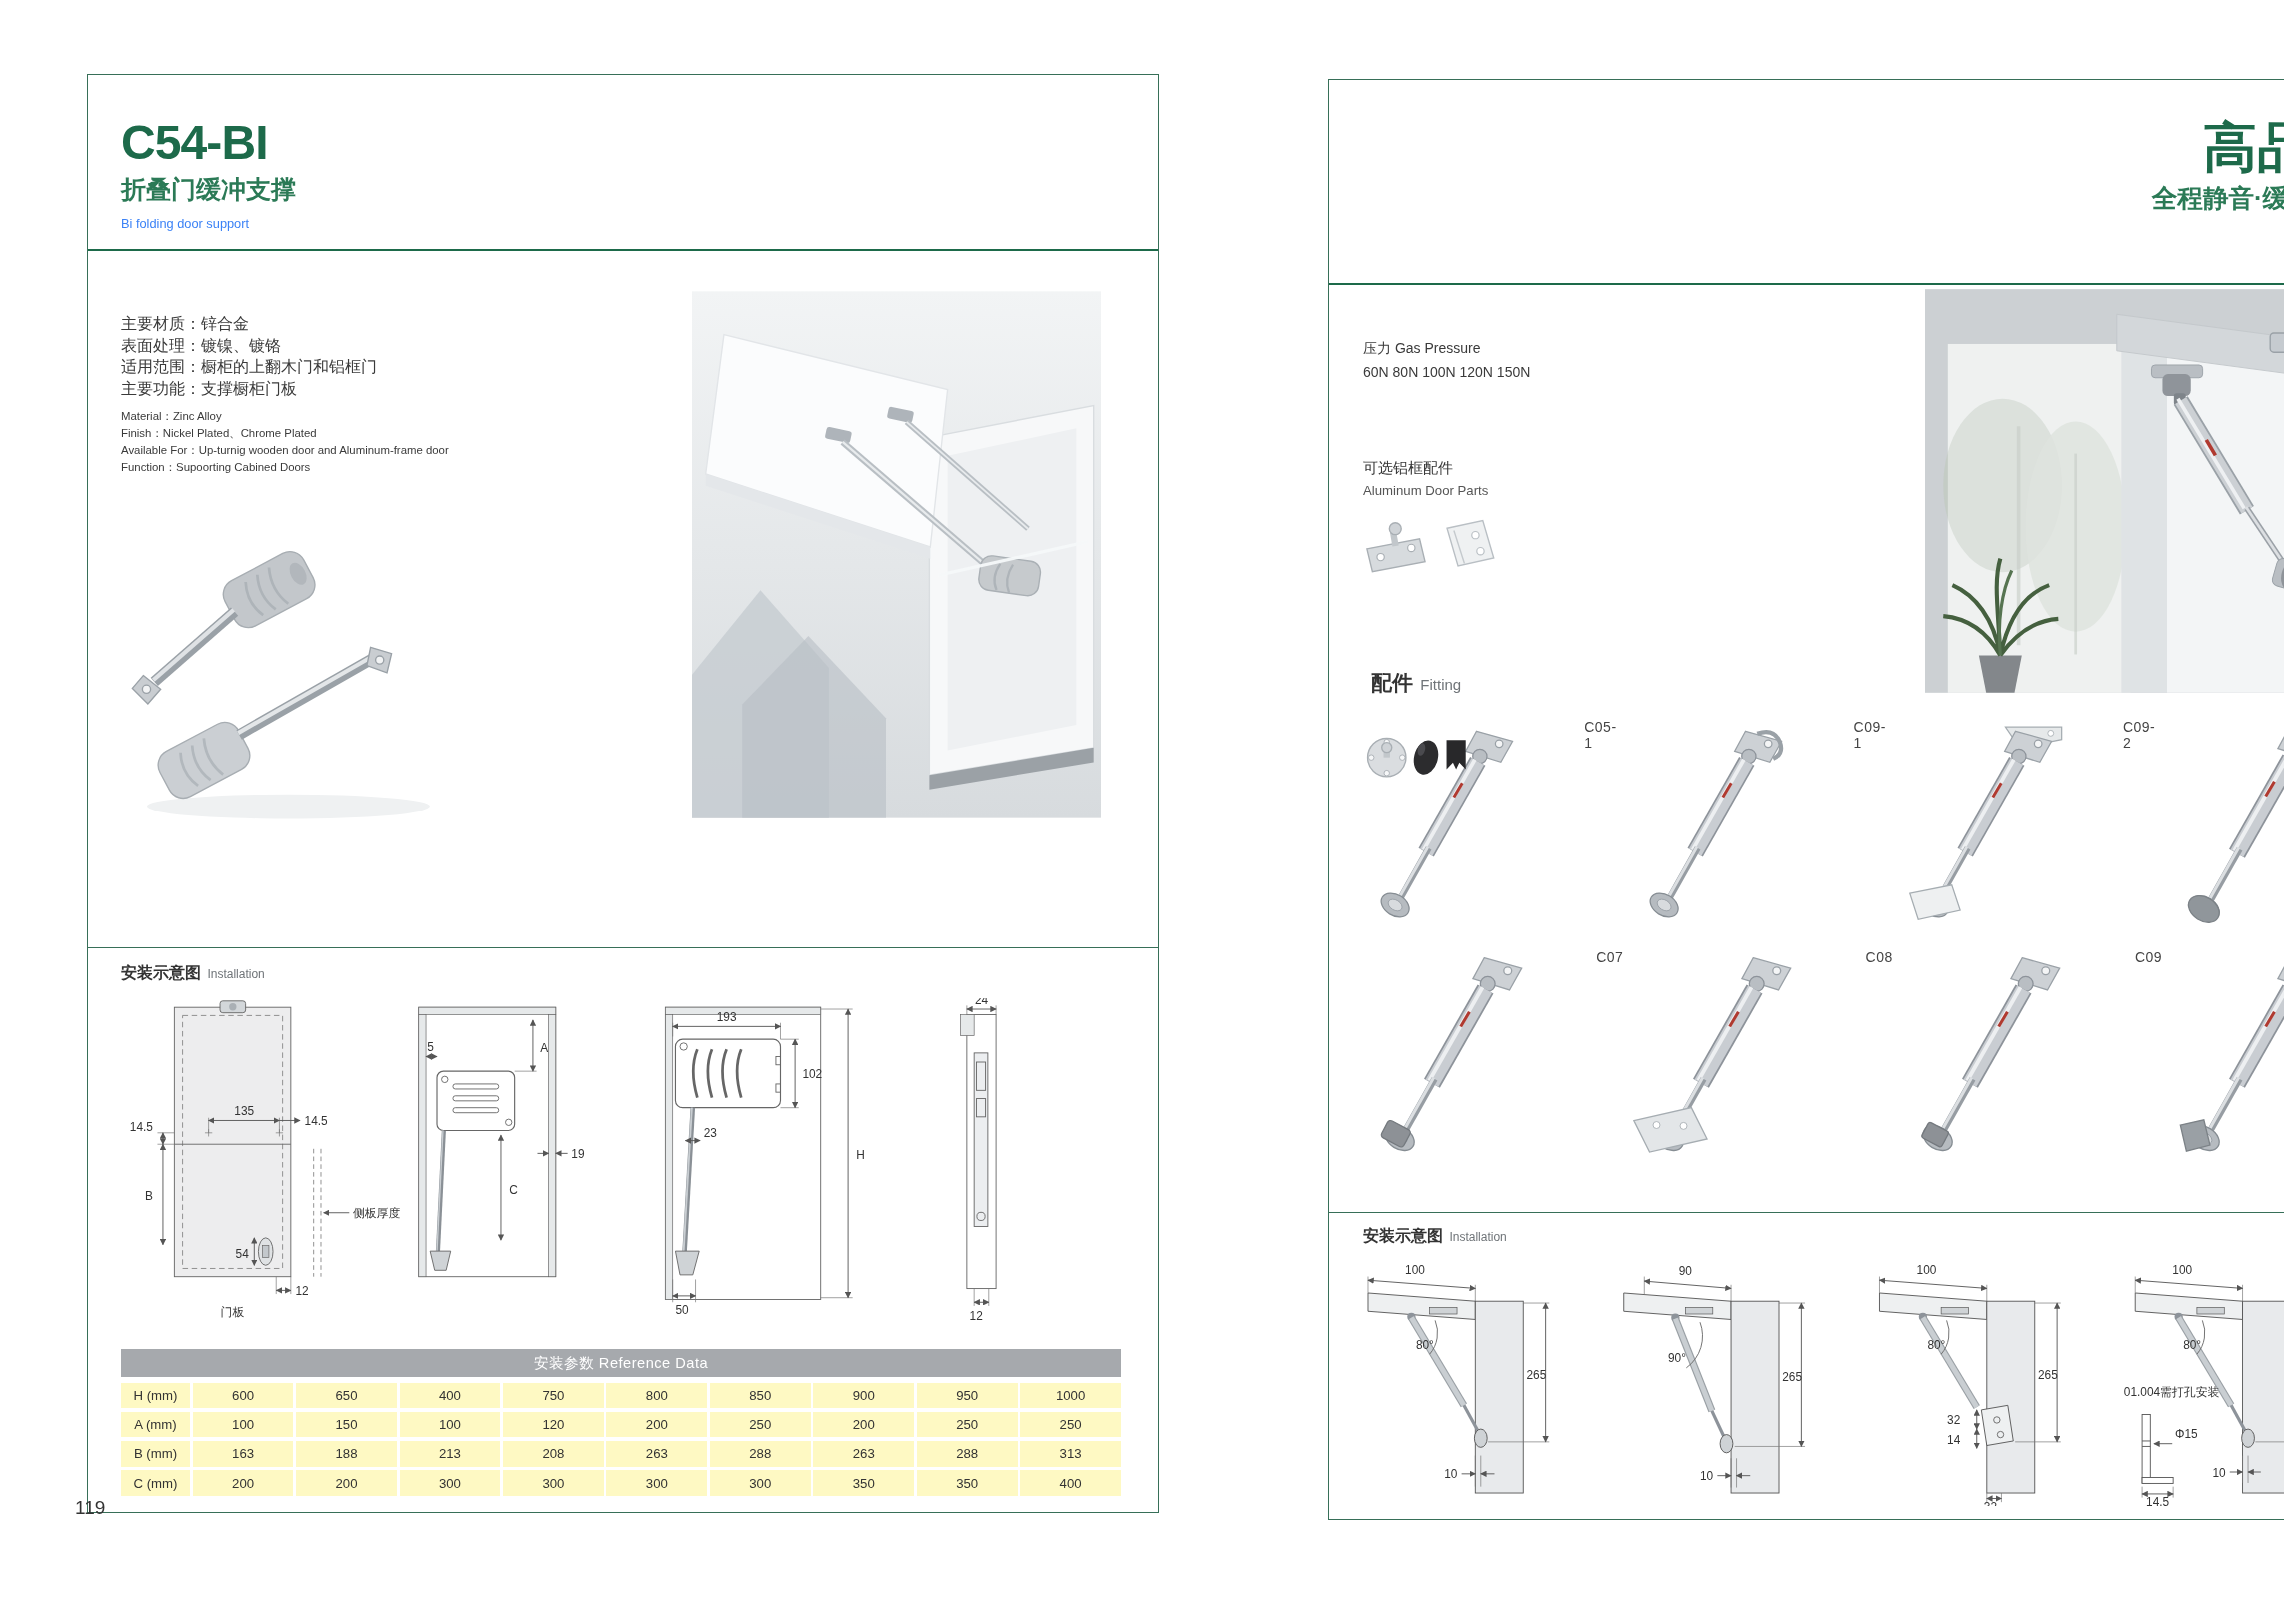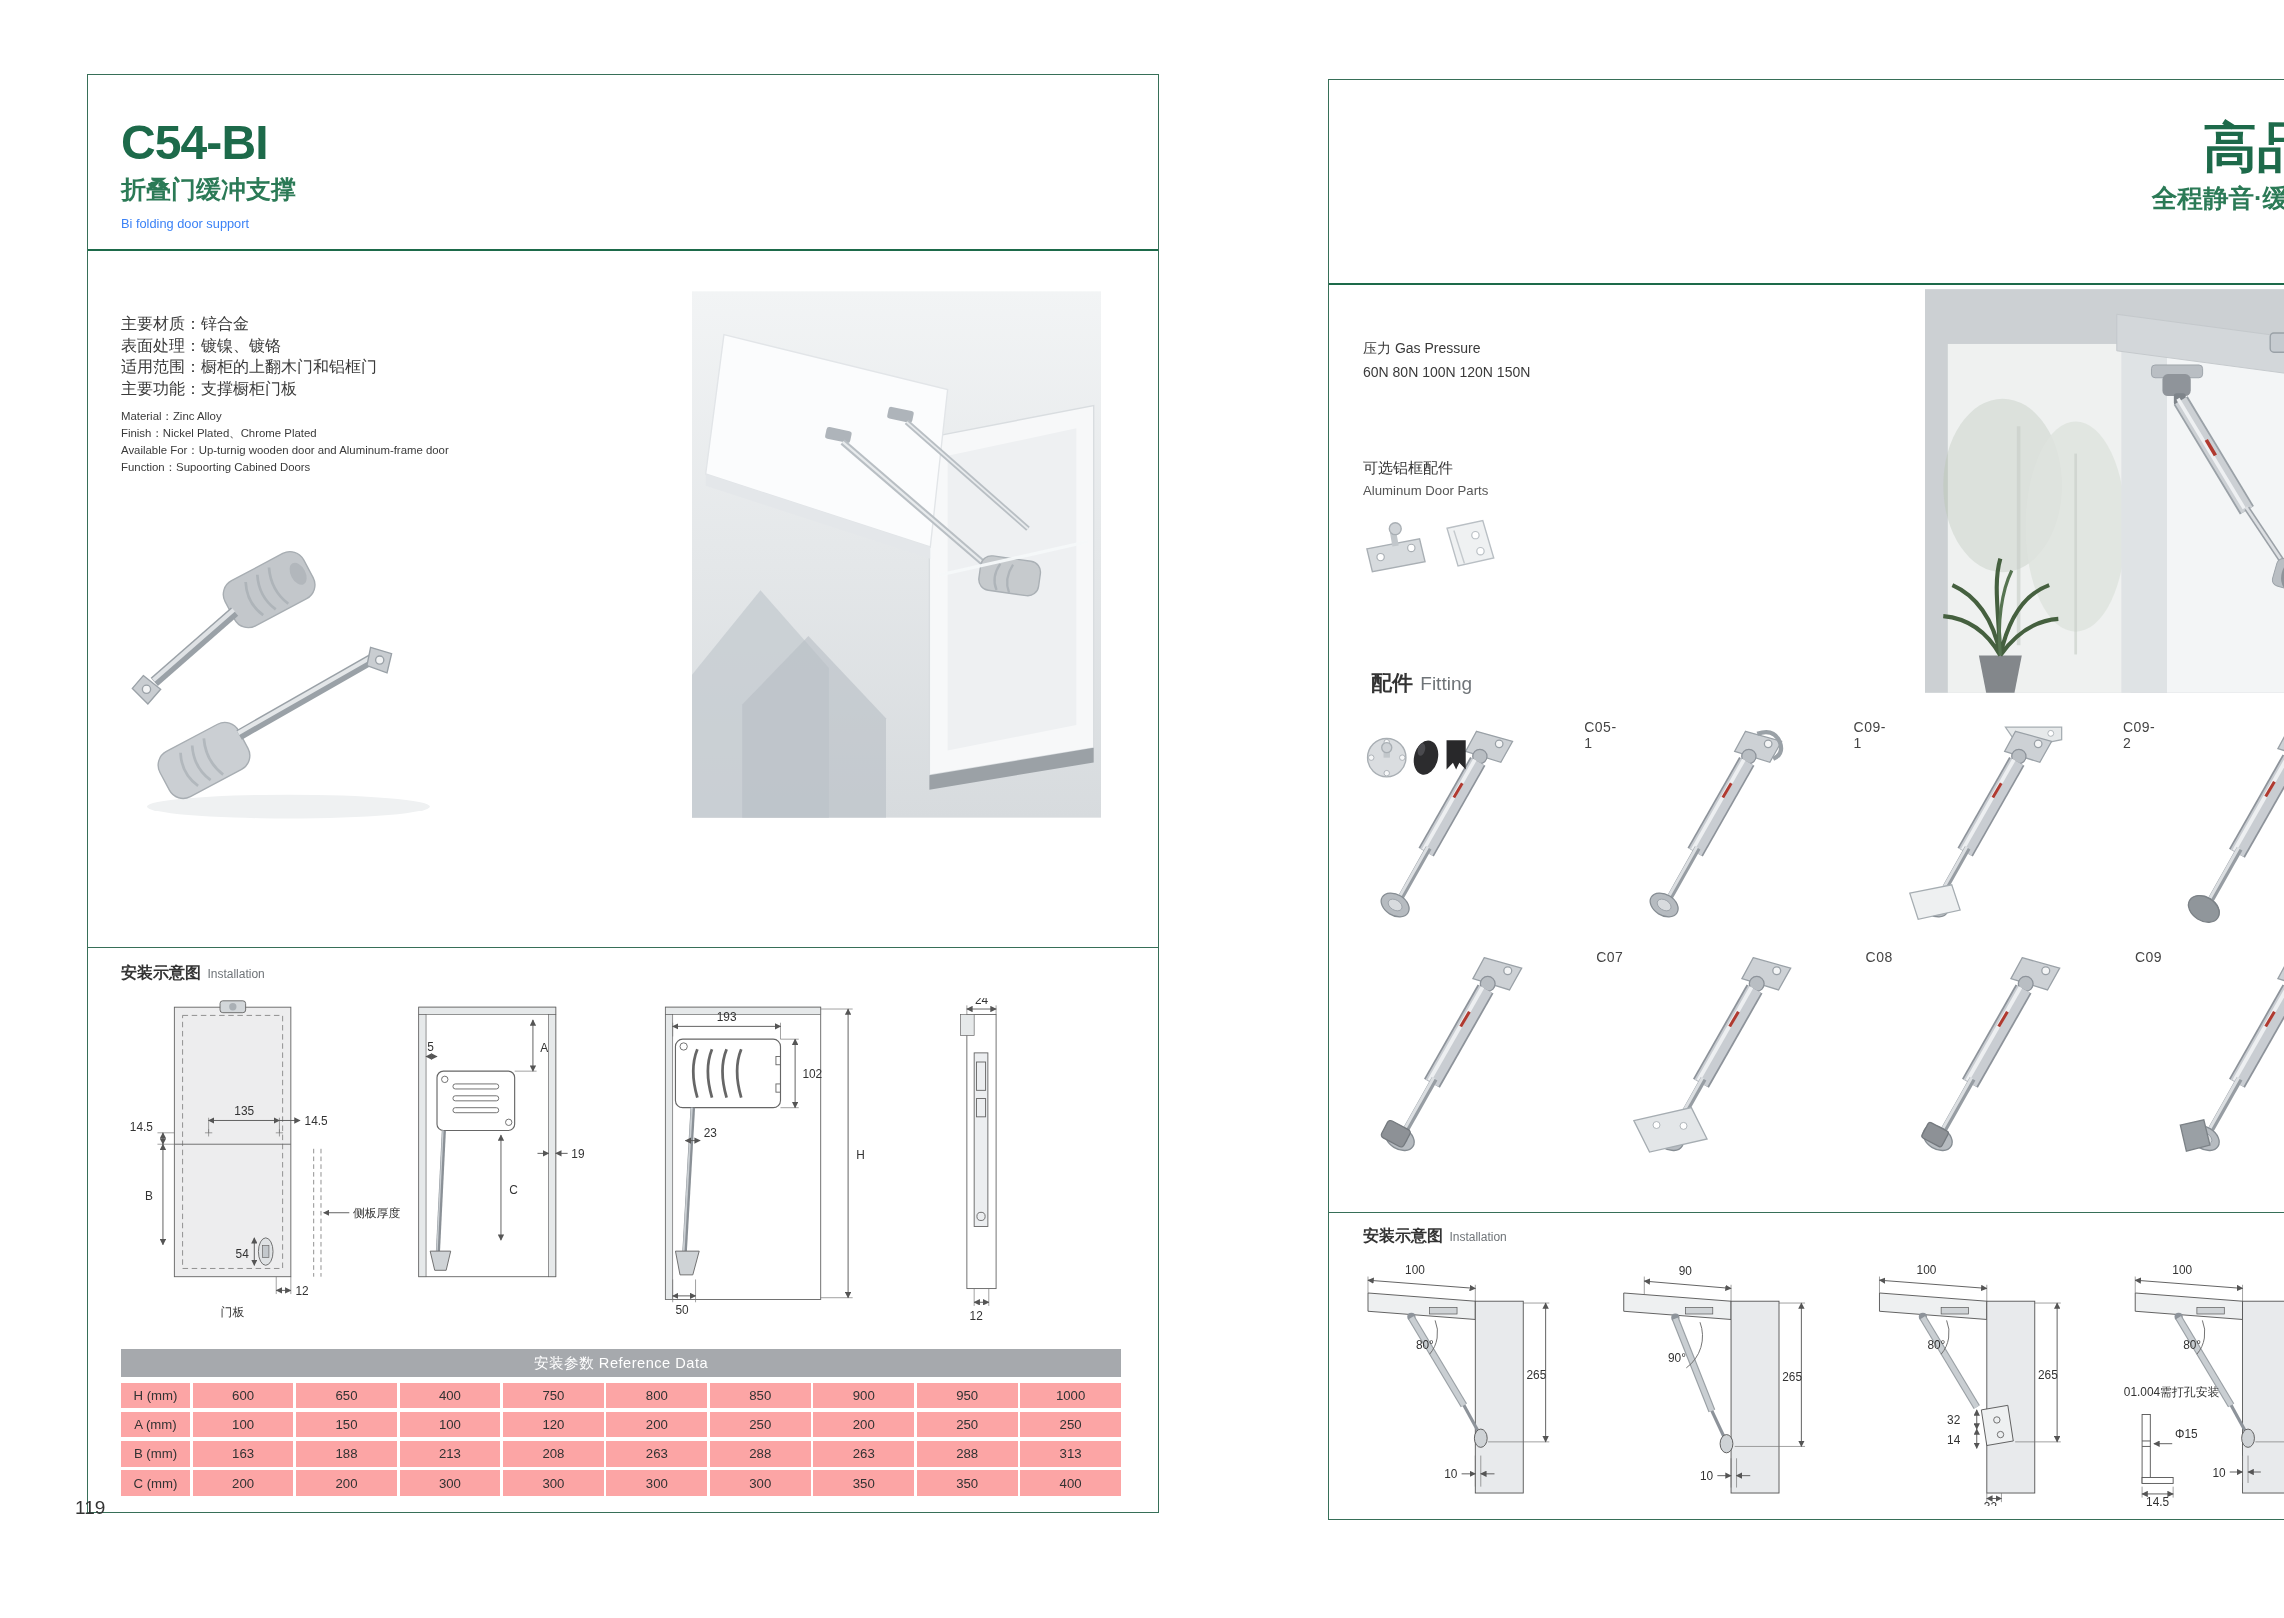--- a/index.html
+++ b/index.html
@@ -23,34 +23,34 @@
   .sub-en{font-size:12.8px;color:#3b82f6;margin-top:16px;line-height:1;}
   .specs-cn{position:absolute;left:33px;top:219px;font-size:16px;line-height:21.5px;color:#3a3a3a;margin-top:19px;}
   .specs-en{position:absolute;left:33px;top:333px;font-size:11.4px;line-height:17px;color:#3a3a3a;}
   .sep2{position:absolute;left:0;top:872px;width:100%;border-top:1.4px solid var(--border);}
   .inst-title{position:absolute;font-size:16px;color:#333;font-weight:600;}
   .inst-title .en{font-size:12px;color:var(--gray);font-weight:400;margin-left:6.4px;}
   #lp .inst-title{left:33px;top:888px;}
   .ref-table{position:absolute;left:33px;top:1274px;width:1000px;}
   .ref-head{height:28px;background:#a6a9ad;color:#fff;display:flex;align-items:center;justify-content:center;font-size:14.6px;letter-spacing:0.5px;}
   .ref-grid{display:grid;grid-template-columns:69px repeat(9,1fr);gap:3.7px 2.7px;margin-top:5.5px;}
-  .ref-cell{background:#fca5a5;height:25.6px;display:flex;align-items:center;justify-content:center;font-size:13.2px;color:#333;}
+  .ref-cell{background:#fef9c3;height:25.6px;display:flex;align-items:center;justify-content:center;font-size:13.2px;color:#333;}
   .pagenum{position:absolute;font-size:19px;color:#333;}
   #pn-left{left:75px;top:1497px;}
   
   #rp{left:1328px;top:79px;width:1069px;height:1439px;}
   .rp-head{position:absolute;left:0;top:0;width:100%;height:205px;border-bottom:2.3px solid var(--green);box-sizing:border-box;text-align:right;padding:40px 33px 0 0;}
   .rp-title{font-size:54px;font-weight:800;color:var(--green);line-height:1;}
   .rp-sub{font-size:25.6px;font-weight:700;color:var(--green-mid);margin-top:12px;line-height:1;}
   .rp-sub-en{font-size:13.7px;color:#555;margin-top:18px;line-height:1;}
   .press{position:absolute;left:34px;top:256px;font-size:14px;color:#3a3a3a;line-height:24px;}
   .alu-cn{position:absolute;left:34px;top:379px;font-size:15px;color:#333;}
   .alu-en{position:absolute;left:34px;top:403px;font-size:13.2px;color:#555;}
   .fit-title{position:absolute;left:42px;top:589px;font-size:21px;font-weight:700;color:#333;}
-  .fit-title .en{font-size:19px;color:var(--gray);font-weight:400;margin-left:7.3px;}
+  .fit-title .en{font-size:15px;color:var(--gray);font-weight:400;margin-left:7.3px;}
   .prod-grid{position:absolute;left:25px;top:637px;width:1019px;height:461px;display:grid;grid-template-columns:repeat(4,1fr);grid-template-rows:1fr 1fr;}
   .prod{margin:0;display:flex;align-items:stretch;}
   .prod svg{display:block;margin:3.7px auto 0;}
   .prod-label{font-size:14px;color:#444;letter-spacing:0.5px;padding-left:54px;margin-top:1.8px;}
   .rp-sep{position:absolute;left:0;top:1132px;width:100%;border-top:0.9px solid var(--border);}
   #rp .inst-title{left:34px;top:1146px;}
   
   .dtxt{font-family:"Liberation Sans",sans-serif;font-size:26px;fill:#333;}
   .dim{stroke:#555;stroke-width:2;marker-start:url(#ar);marker-end:url(#ar);}
   .dime{stroke:#555;stroke-width:2;marker-end:url(#ar);}

